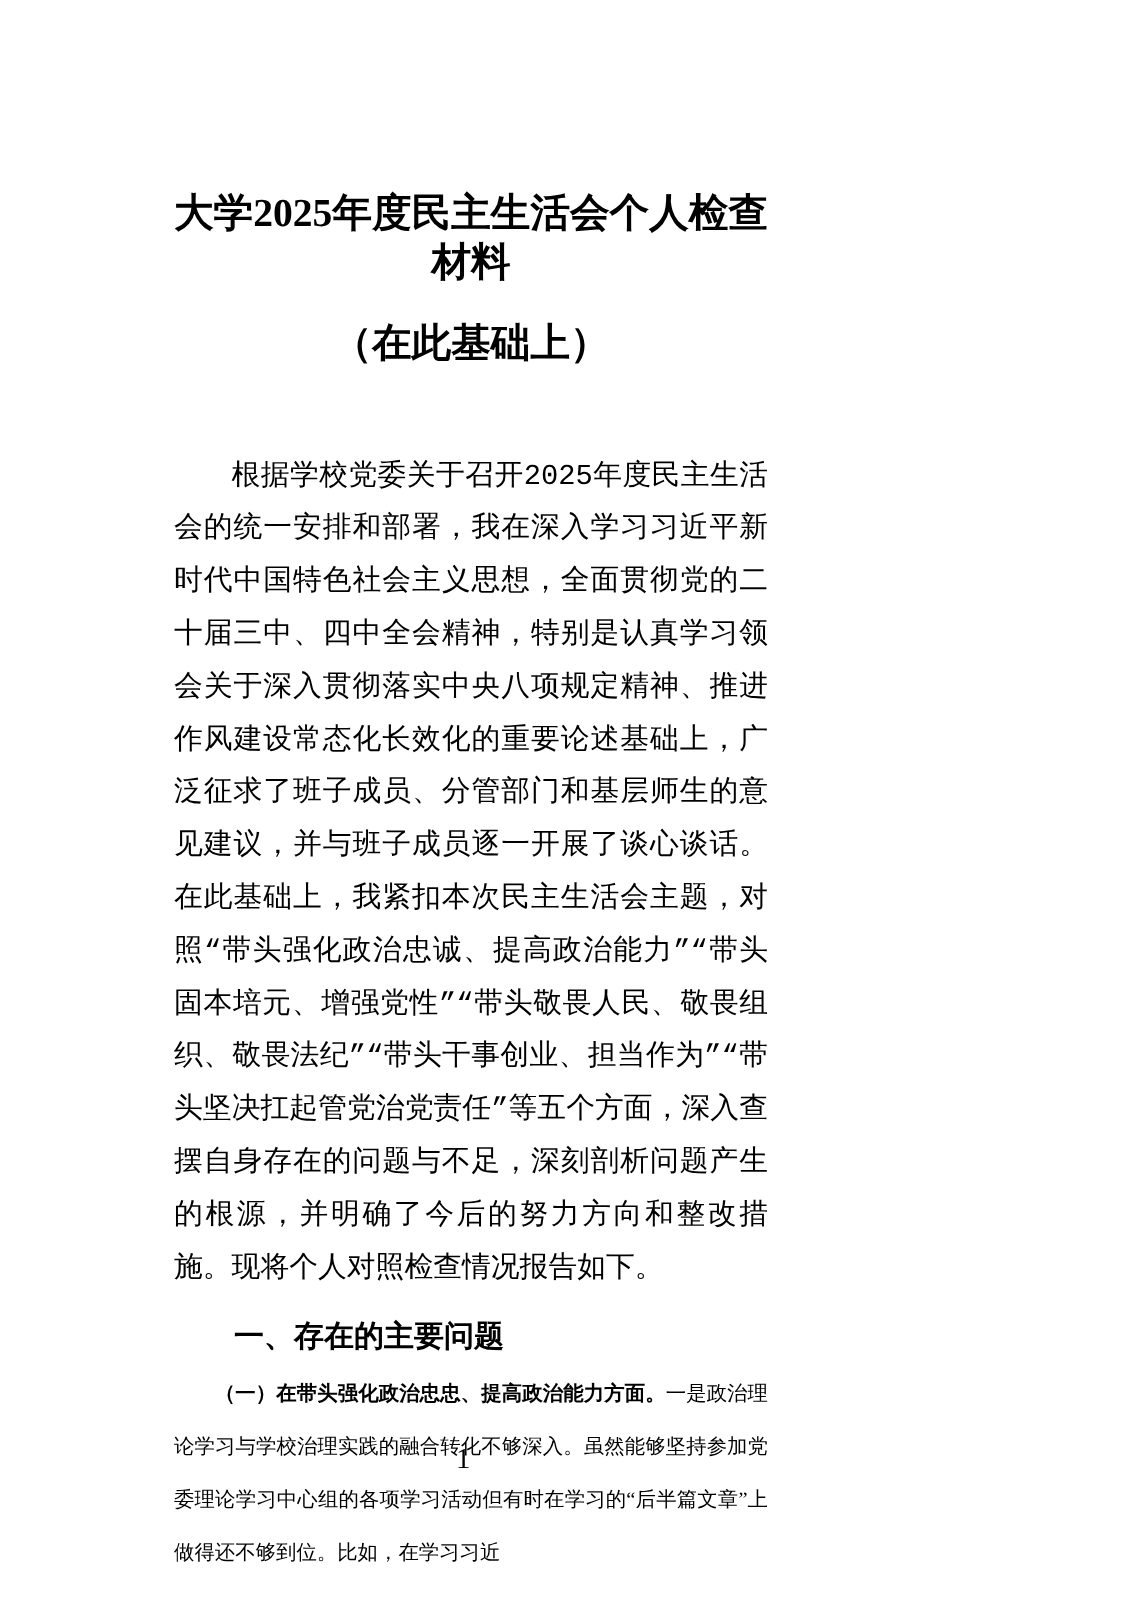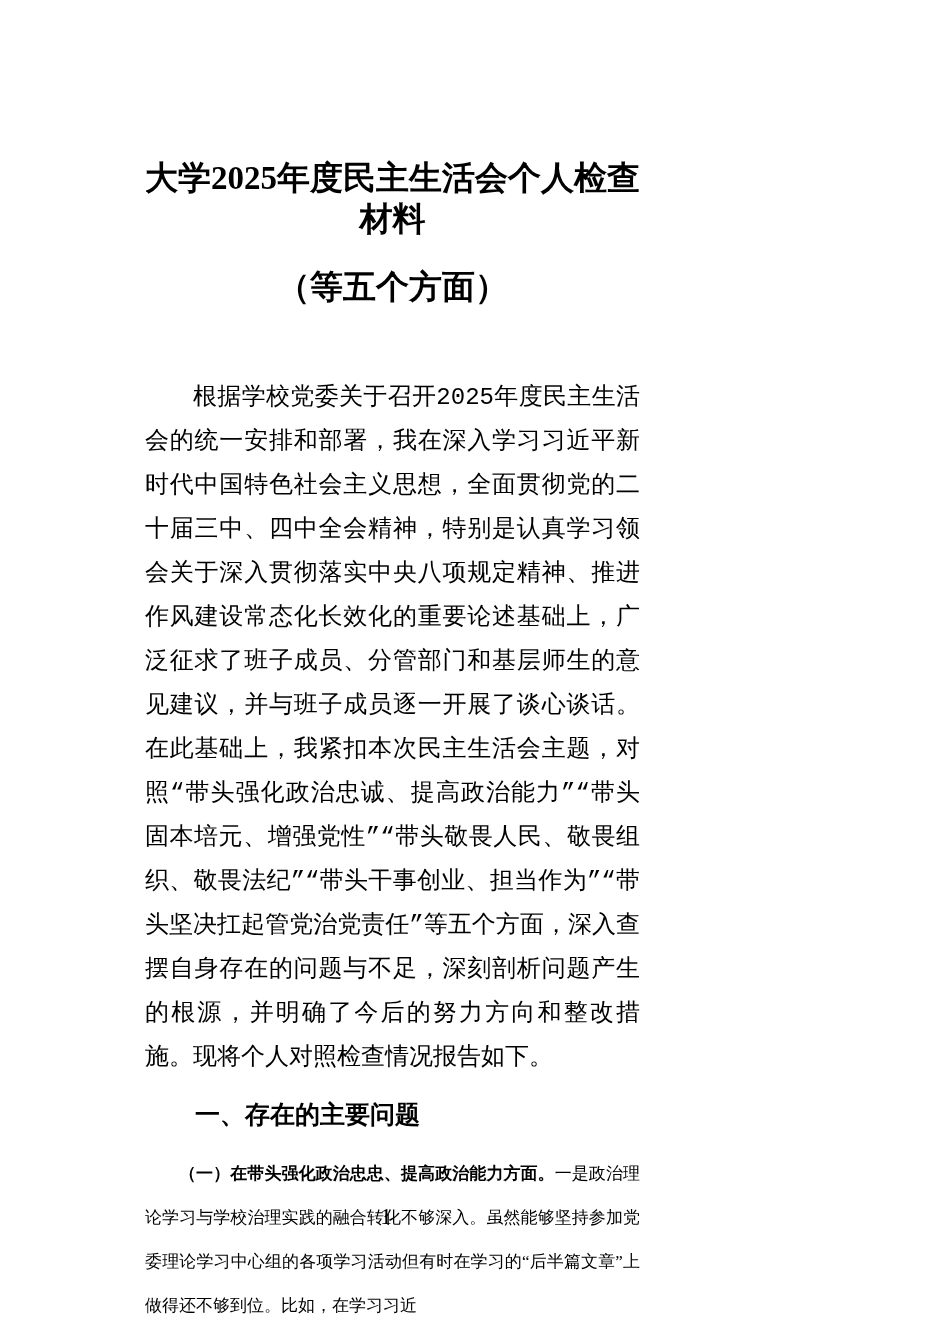--- a/index.html
+++ b/index.html
@@ -39,21 +39,21 @@
   }
   .body-para {
     margin: 0;
     font-size: 24px;
     line-height: 44px;
     text-align: justify;
     text-indent: 2em;
     font-family: Liberation Mono, monospace;
   }
   .section-heading {
-    margin: 12px 0 16px 0;
+    margin: 12px 0 4px 0;
     font-size: 25px;
     line-height: 44px;
     font-weight: bold;
     text-indent: 2em;
     text-align: justify;
     font-family: "Liberation Sans", "Liberation Serif", sans-serif;
   }
   .item-para {
     margin: 0;
     font-size: 17px;
@@ -76,21 +76,21 @@
     font-family: "Liberation Serif", serif;
   }
 </style>
 </head>
 <body>
 
 <div class="page">
 
   <h1 class="doc-title">
     <span class="title-line">大学2025年度民主生活会个人检查材料</span>
-    <span class="title-line">（等五个方面）</span>
+    <span class="title-line">（在此基础上）</span>
   </h1>
 
   <p class="body-para">根据学校党委关于召开2025年度民主生活会的统一安排和部署，我在深入学习习近平新时代中国特色社会主义思想，全面贯彻党的二十届三中、四中全会精神，特别是认真学习领会关于深入贯彻落实中央八项规定精神、推进作风建设常态化长效化的重要论述基础上，广泛征求了班子成员、分管部门和基层师生的意见建议，并与班子成员逐一开展了谈心谈话。在此基础上，我紧扣本次民主生活会主题，对照“带头强化政治忠诚、提高政治能力”“带头固本培元、增强党性”“带头敬畏人民、敬畏组织、敬畏法纪”“带头干事创业、担当作为”“带头坚决扛起管党治党责任”等五个方面，深入查摆自身存在的问题与不足，深刻剖析问题产生的根源，并明确了今后的努力方向和整改措施。现将个人对照检查情况报告如下。</p>
 
   <h2 class="section-heading">一、存在的主要问题</h2>
 
   <p class="item-para">
     <span class="item-lead">（一）在带头强化政治忠忠、提高政治能力方面。</span><span>一是政治理论学习与学校治理实践的融合转化不够深入。虽然能够坚持参加党委理论学习中心组的各项学习活动但有时在学习的“后半篇文章”上做得还不够到位。比如，在学习习近</span>
   </p>
 

